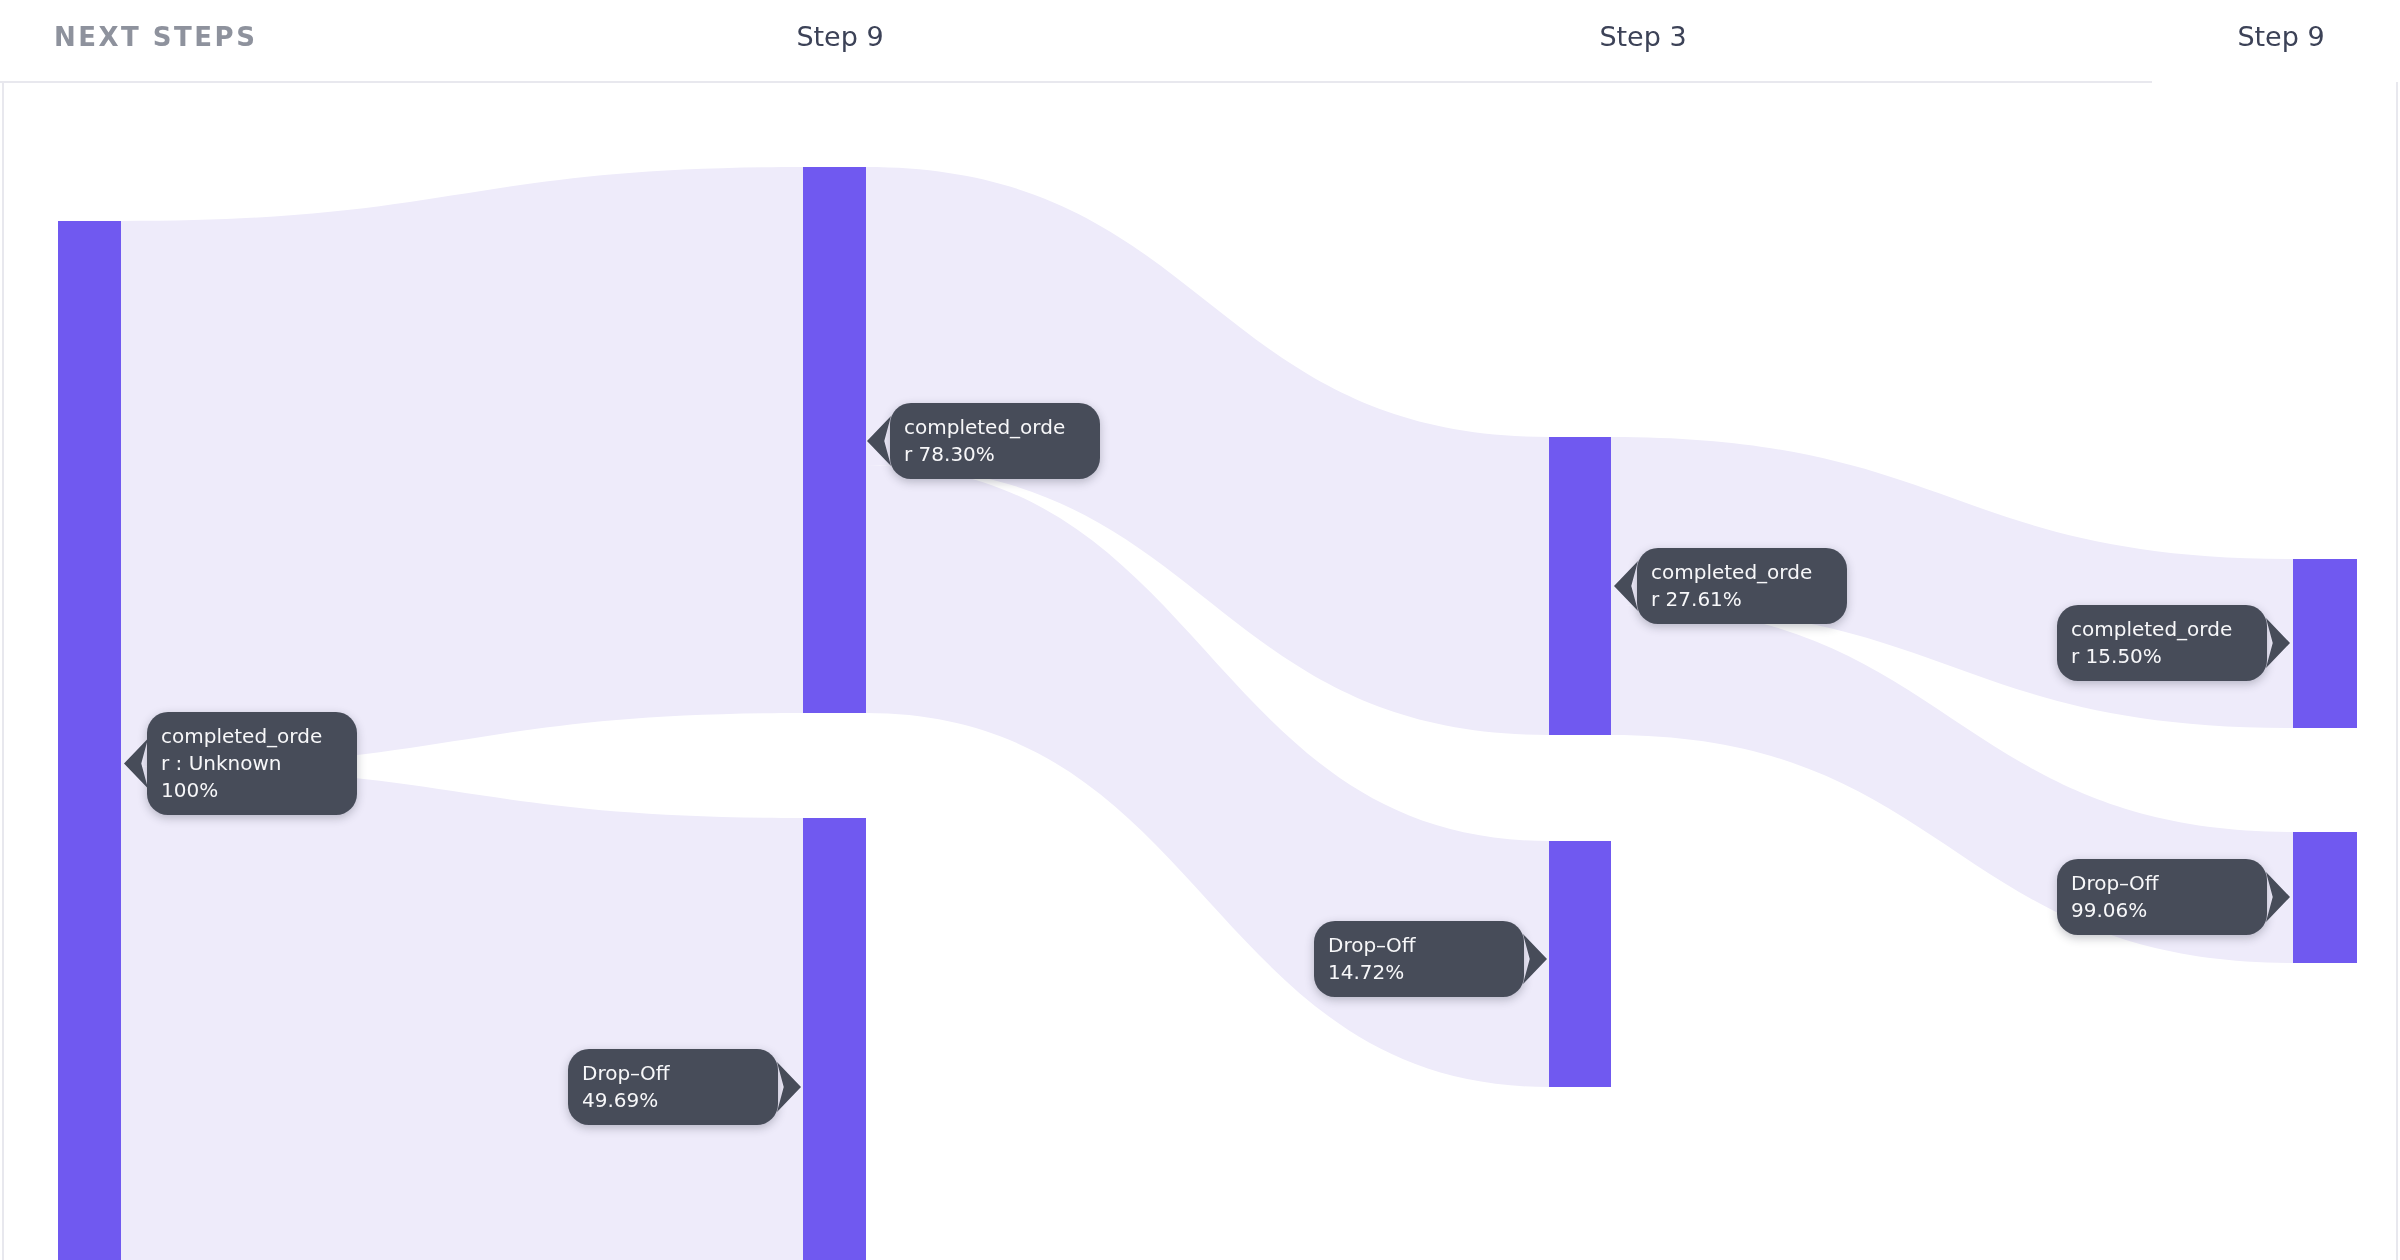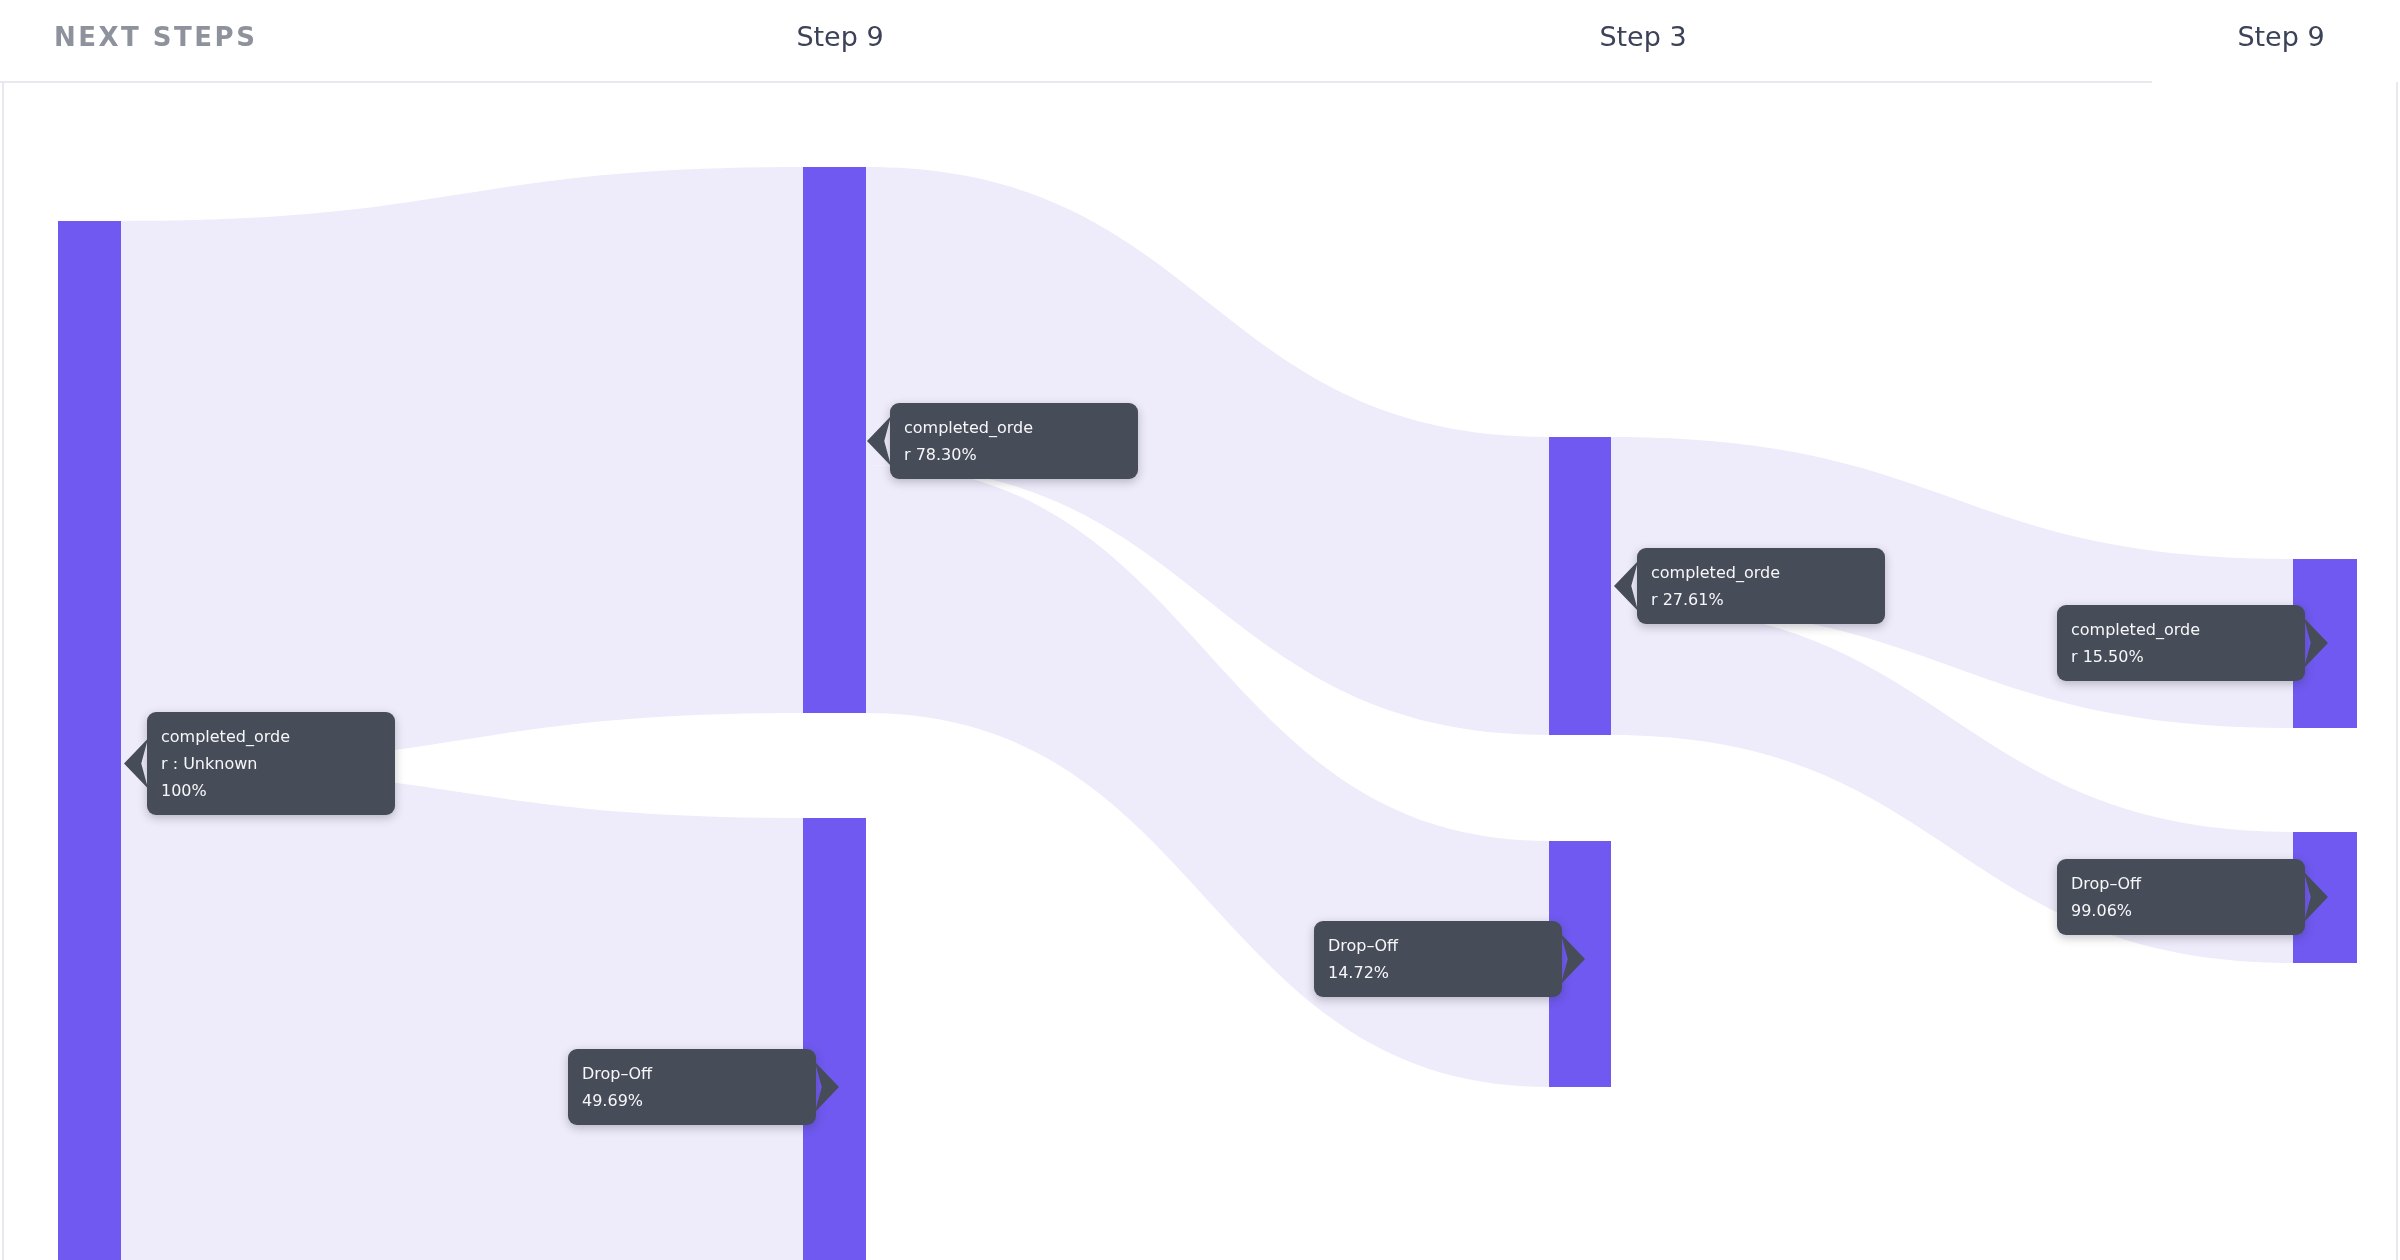--- a/index.html
+++ b/index.html
@@ -34,24 +34,24 @@
   }
 
   
   .chart-svg{position:absolute;left:0;top:0;z-index:1;}
   .edge{position:absolute;top:82px;bottom:0;width:2px;background:var(--border);z-index:2;}
   .edge.left{left:2px;}
   .edge.right{left:2396px;}
 
   
   .tooltip{
-    position:absolute;z-index:4;width:248px;box-sizing:border-box;
-    padding:11px 14px;border-radius:9px;
+    position:absolute;z-index:4;width:210px;box-sizing:border-box;
+    padding:11px 14px;border-radius:21px;
     background:var(--tip-bg);color:var(--tip-text);
-    font-size:16px;line-height:27px;
+    font-size:20px;line-height:27px;
     box-shadow:0 3px 10px rgba(40,42,60,.28);
   }
   .tooltip .line{white-space:nowrap;}
   .tip-pointer{
     position:absolute;top:50%;transform:translateY(-50%);
     width:24px;height:50px;background:var(--tip-bg);
   }
   .tip-pointer.left{left:-23px;clip-path:polygon(100% 0,0 50%,100% 100%,72% 50%);}
   .tip-pointer.right{right:-23px;clip-path:polygon(0 0,100% 50%,0 100%,28% 50%);}
 </style>

